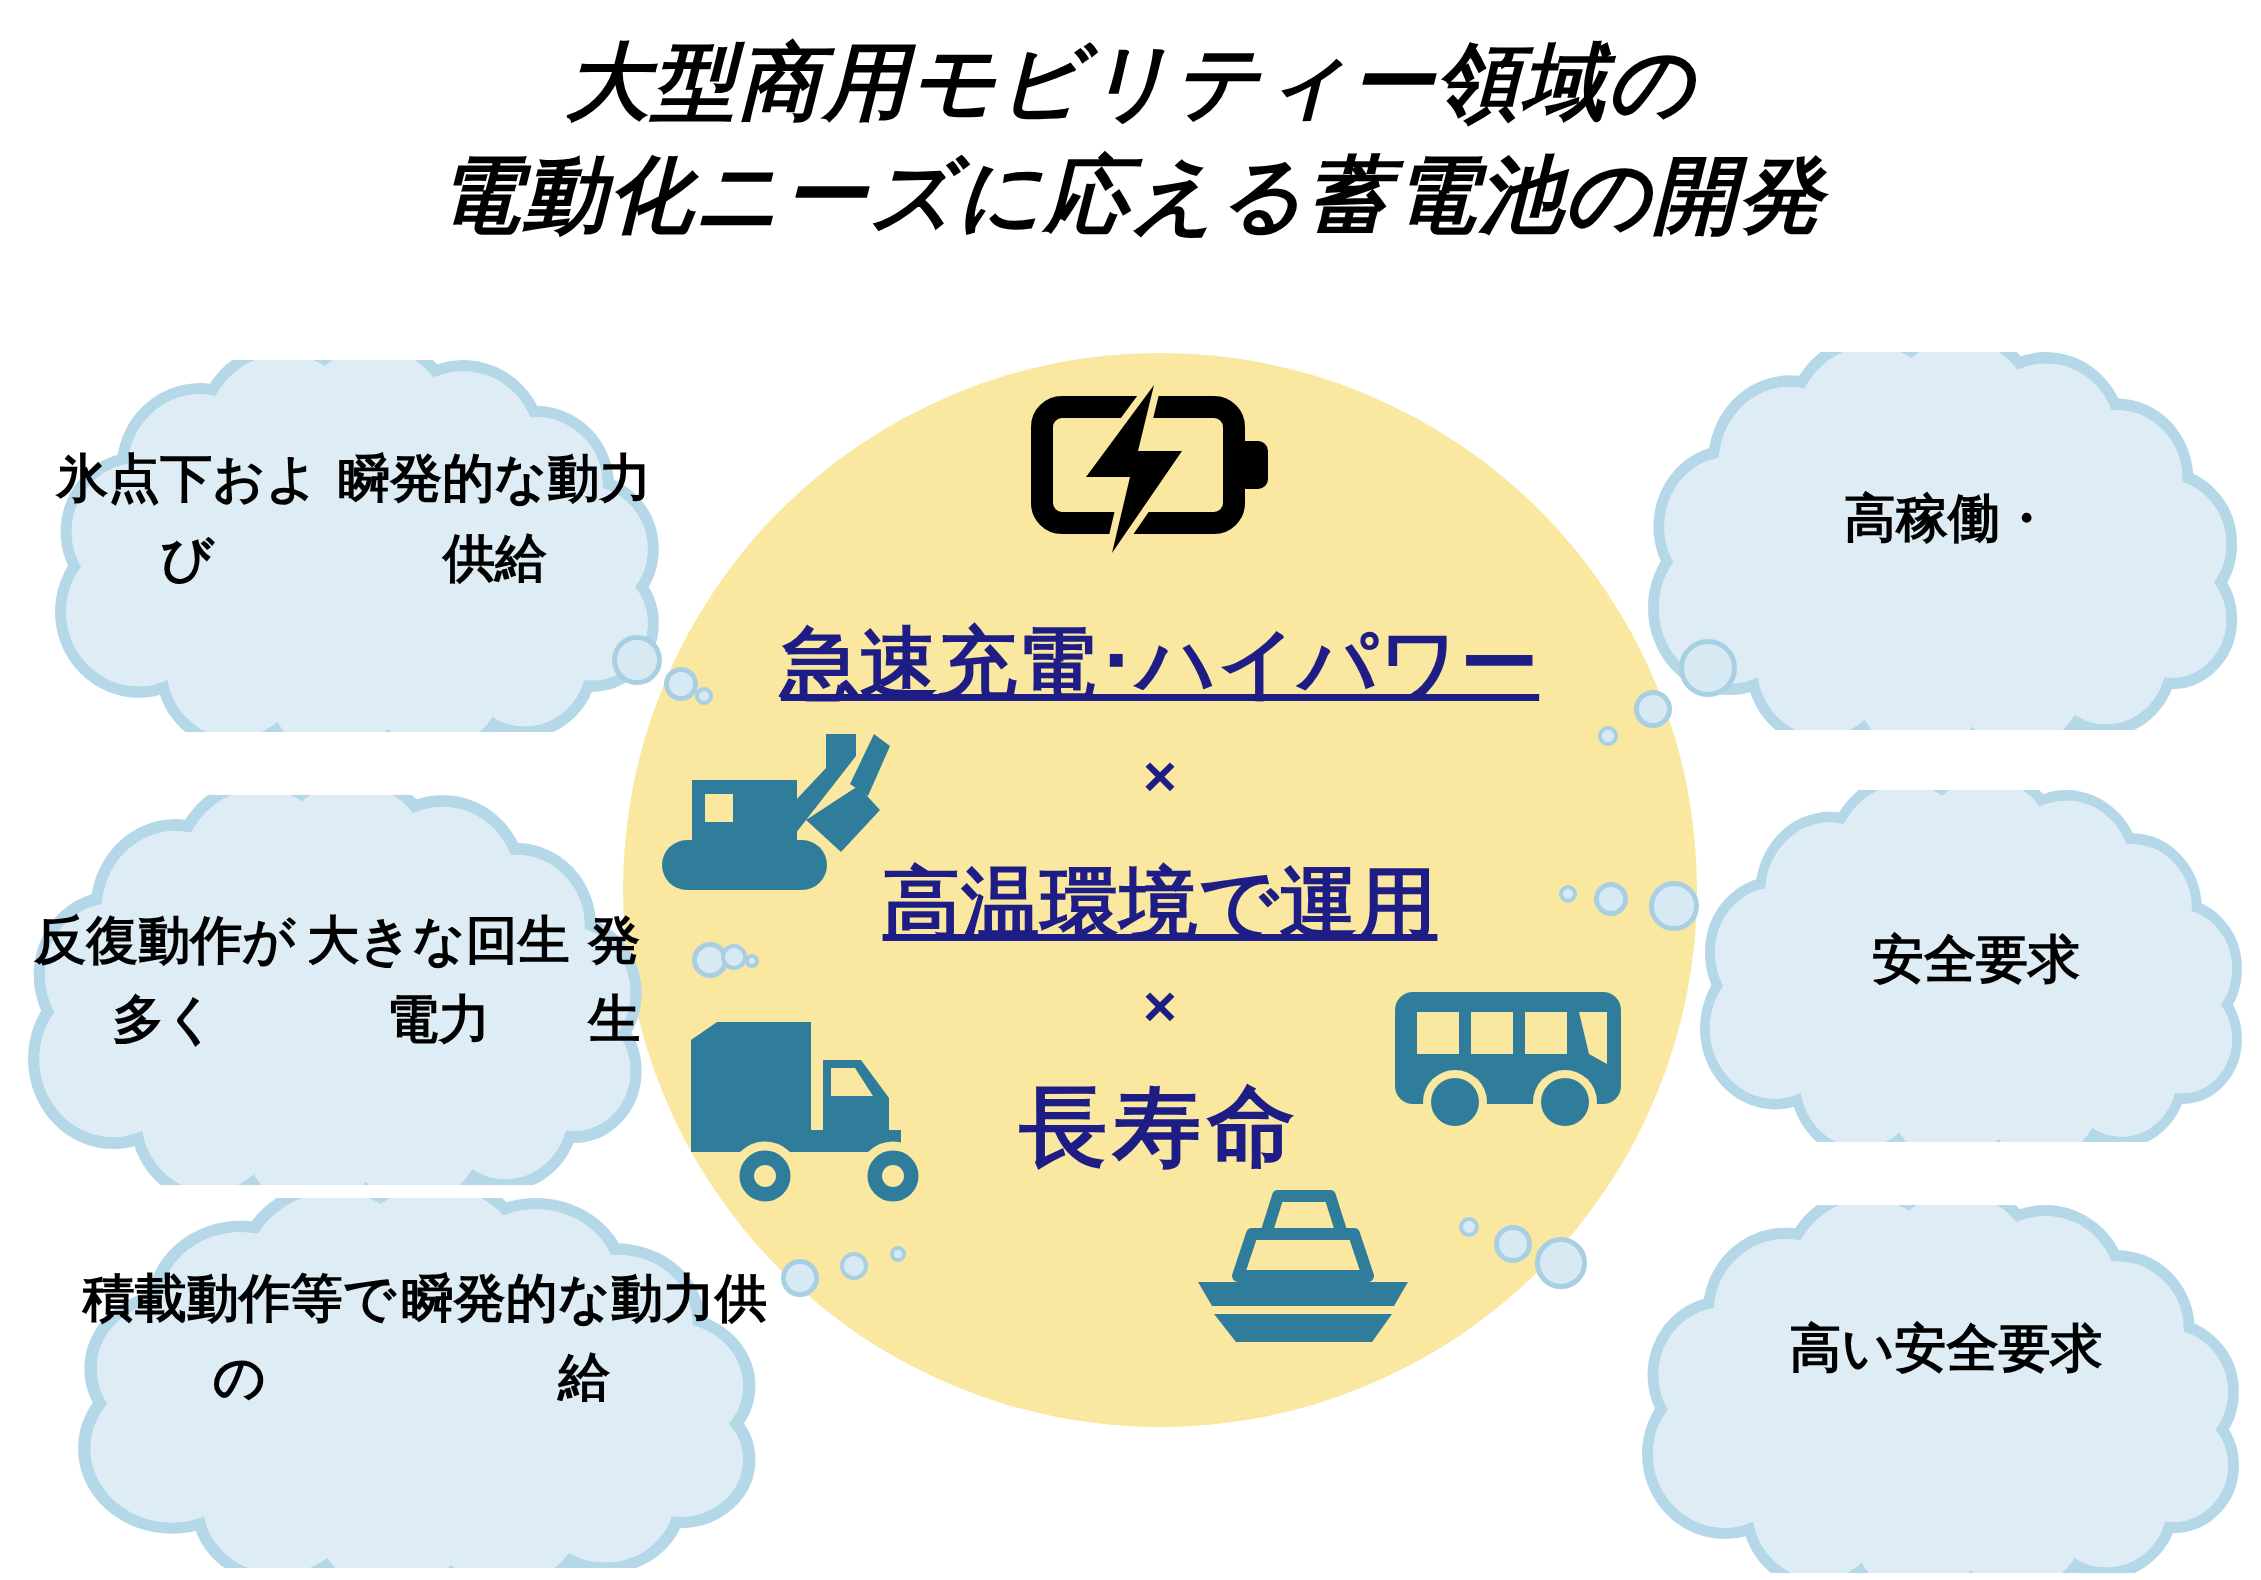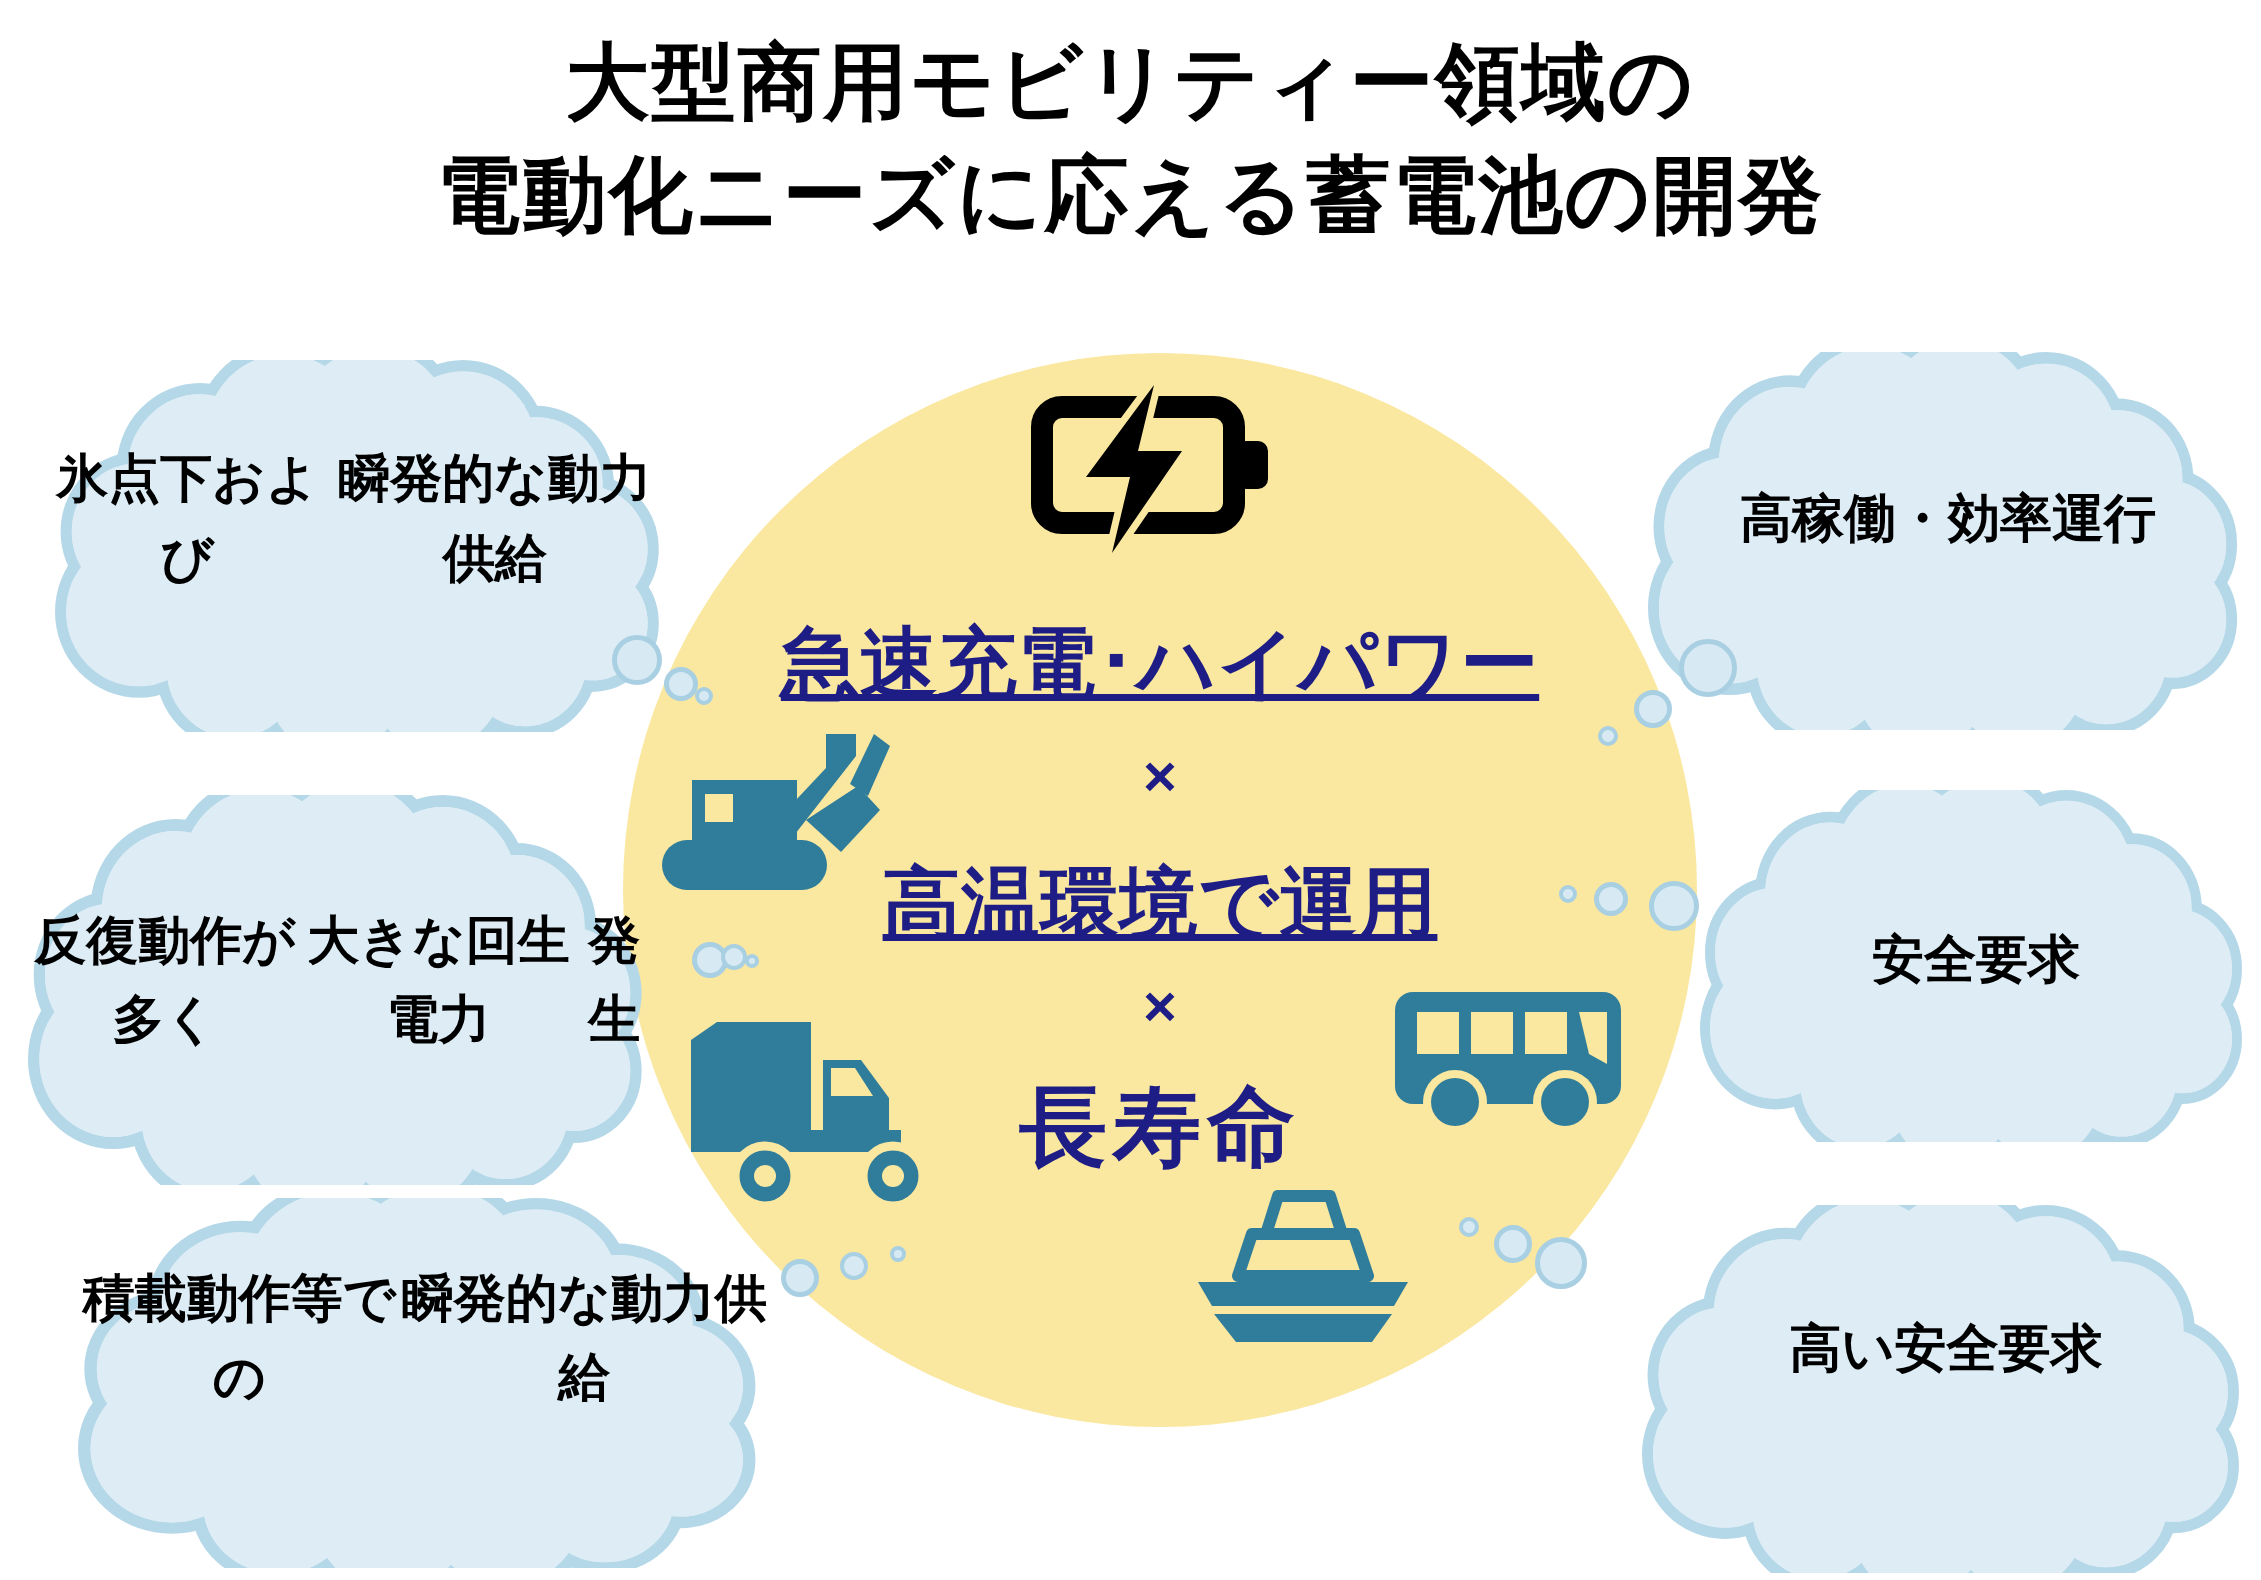--- a/index.html
+++ b/index.html
@@ -6,21 +6,21 @@
     --yellow:#FAE7A0; --teal:#2F7D9B; --navy:#1E1D85;
     --cloud_fill:#DEEDF5; --cloud_stroke:#B5D8E8;
     --bubble_fill:#D7EAF4; --bubble_stroke:#A9CFE2;
     --text_black:#000000;
   }
   *{margin:0;padding:0;box-sizing:border-box;}
   body{background:#fff;font-family:"Liberation Sans","DejaVu Sans",sans-serif;}
   .canvas{position:relative;width:2261px;height:1580px;background:#fff;overflow:hidden;}
 
   .title{position:absolute;top:26px;left:0;width:100%;text-align:center;
-         font-size:84px;font-weight:800;color:var(--text_black);line-height:1.34;letter-spacing:2px;}
+         font-size:84px;font-weight:800;color:var(--text_black);line-height:1.34;letter-spacing:2px;font-style:italic;}
 
   .big-circle{position:absolute;left:623px;top:353px;width:1074px;height:1074px;
               border-radius:50%;background:var(--yellow);}
 
   .center-text{position:absolute;left:660px;width:1000px;text-align:center;
                color:var(--navy);font-weight:800;}
   .ct-main{font-size:78px;letter-spacing:1px;text-decoration:underline;}
   .ct-sep{font-size:58px;font-weight:700;}
   .ct-big{font-size:88px;letter-spacing:6px;}
 
@@ -177,21 +177,20 @@
       <div>瞬発的な動力供給</div>
     </div>
   </div>
 
   <div class="cloud" style="left:1648px;top:352px;width:600px;height:378px">
     <svg viewBox="0 0 220 130" preserveAspectRatio="none">
         <use href="#cloudShape"></use>
       </svg>
     <div class="cloud-text" style="padding-bottom:45px">
       <div>高稼働・</div>
-      <div>効率運行</div>
     </div>
   </div>
 
   <div class="cloud" style="left:1700px;top:790px;width:552px;height:352px">
     <svg viewBox="0 0 220 130" preserveAspectRatio="none">
         <use href="#cloudShape"></use>
       </svg>
     <div class="cloud-text" style="padding-bottom:12px">
       <div>安全要求</div>
     </div>

